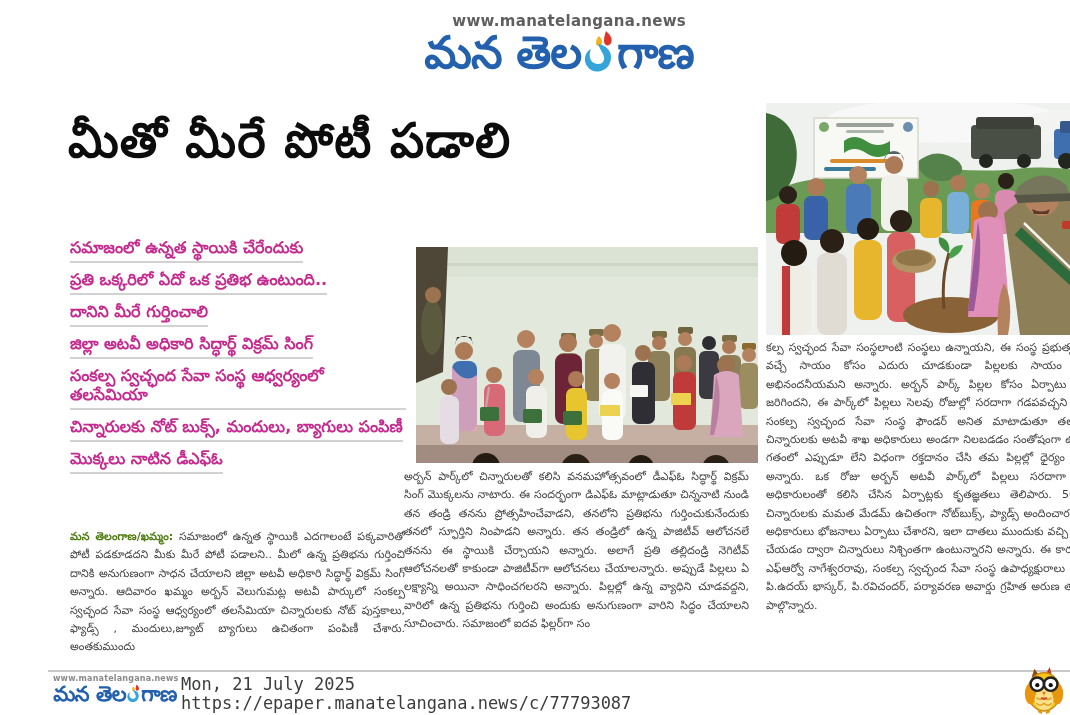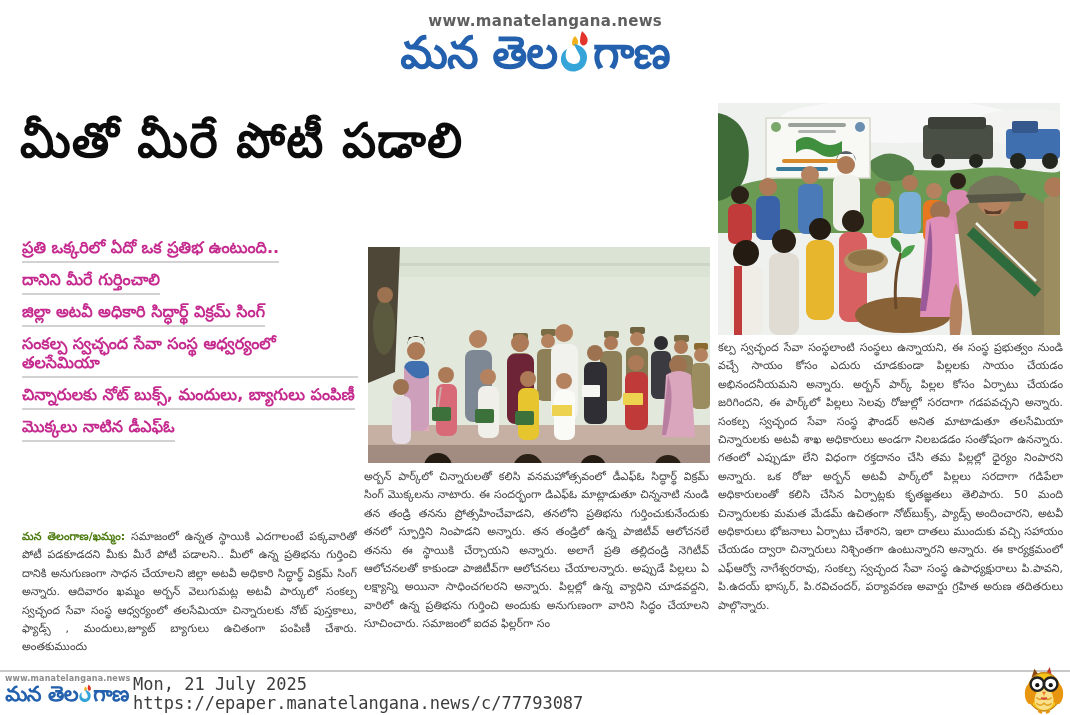--- a/index.html
+++ b/index.html
@@ -1,18 +1,18 @@
 <!DOCTYPE html>
 <html><head>
 <meta charset="utf-8">
 <style>
   * { margin:0; padding:0; box-sizing:border-box; }
   html,body { width:1070px; height:715px; background:#ffffff; }
   body { font-family:"DejaVu Sans", sans-serif; position:relative; overflow:hidden; }
-  .page { position:absolute; inset:0; background:#fff; }
+  .page { position:absolute; inset:0; background:#fff;margin-left:48px; }
 
   
   .masthead { position:absolute; top:12px; left:0; width:100%; text-align:center; }
   .masthead-inner { display:inline-block; text-align:left; }
   .site-url { font-size:15px; font-weight:700; color:#5f5f5f; letter-spacing:.3px; margin-left:28px; }
   .brand { display:flex; align-items:center; font-size:45px; font-weight:800; color:#2360ad; line-height:1.02; letter-spacing:-1px; }
   .brand svg { margin:0 1px; }
 
   
   .headline { position:absolute; left:20px; top:112px; width:695px; height:105px;
@@ -22,21 +22,21 @@
   
   .deck { position:absolute; left:22px; top:238px; width:336px; }
   .deck-line { margin-bottom:7px; }
   .deck-line span { display:inline-block; font-size:16px; line-height:19px; font-weight:600;
     color:#c52b8f; padding-bottom:4px; border-bottom:2px solid #d2d2d2; }
 
   
   .bodytext { position:absolute; font-size:11px; line-height:18.4px; color:#3f3f3f;
     text-align:justify; overflow:hidden; }
   .col1 { left:22px;  top:528px; width:335px; height:134px; }
-  .col2 { left:364px; top:468px; width:345px; height:194px; }
+  .col2 { left:356px; top:468px; width:345px; height:194px; }
   .col3 { left:718px; top:339px; width:345px; height:324px; }
   .dateline { font-weight:700; color:#4d7c0f; }
 
   
   .photo { position:absolute; overflow:hidden; background:#dfe5da; }
   .photo-indoor  { left:368px; top:247px; width:342px; height:216px; }
   .photo-outdoor { left:718px; top:103px; width:342px; height:232px; }
   .photo svg { display:block; width:100%; height:100%; }
 
   
@@ -66,20 +66,21 @@
           <path d="M14 22 C18 24 19 29 16 31 C13 33 10 30 11 27 C12 25 13 23 14 22 Z" fill="#ffffff"></path>
         </svg>
         <span>గాణ</span>
       </div>
     </div>
   </div>
 
   <div class="headline">మీతో మీరే పోటీ పడాలి</div>
 
   <div class="deck">
+    <div class="deck-line"><span>సమాజంలో ఉన్నత స్థాయికి చేరేందుకు</span></div>
     <div class="deck-line"><span>ప్రతి ఒక్కరిలో ఏదో ఒక ప్రతిభ ఉంటుంది..</span></div>
     <div class="deck-line"><span>దానిని మీరే గుర్తించాలి</span></div>
     <div class="deck-line"><span>జిల్లా అటవీ అధికారి సిద్ధార్థ్ విక్రమ్ సింగ్</span></div>
     <div class="deck-line"><span>సంకల్ప స్వచ్ఛంద సేవా సంస్థ ఆధ్వర్యంలో తలసేమియా</span></div>
     <div class="deck-line"><span>చిన్నారులకు నోట్ బుక్స్, మందులు, బ్యాగులు పంపిణీ</span></div>
     <div class="deck-line"><span>మొక్కలు నాటిన డీఎఫ్ఓ</span></div>
   </div>
 
   <div class="photo photo-indoor" aria-label="Thalassemia children with note books and bags posing with officials indoors">
     <svg viewBox="0 0 342 216" preserveAspectRatio="none">

